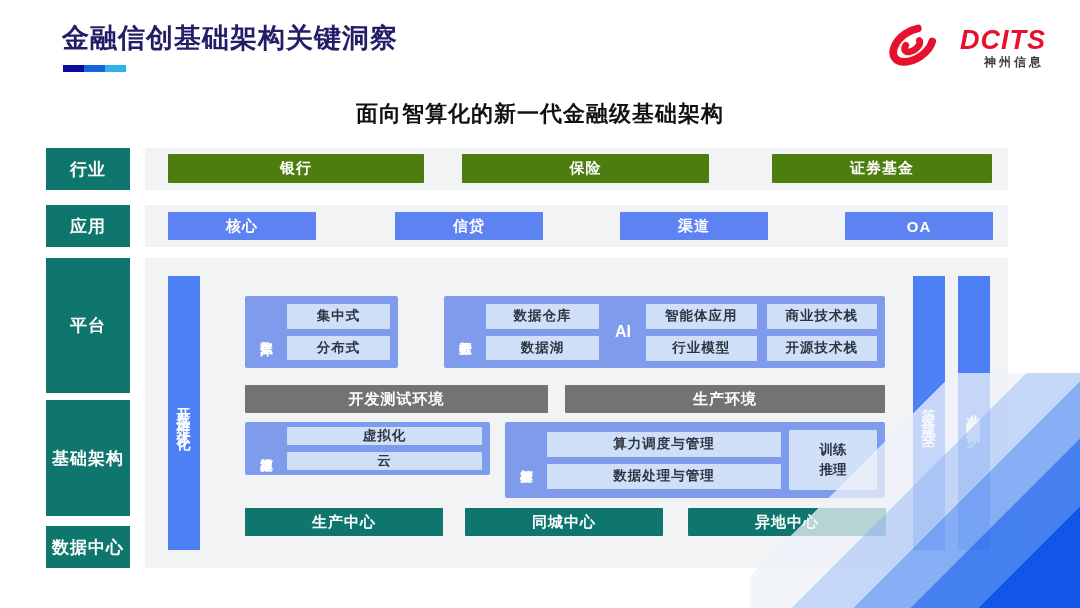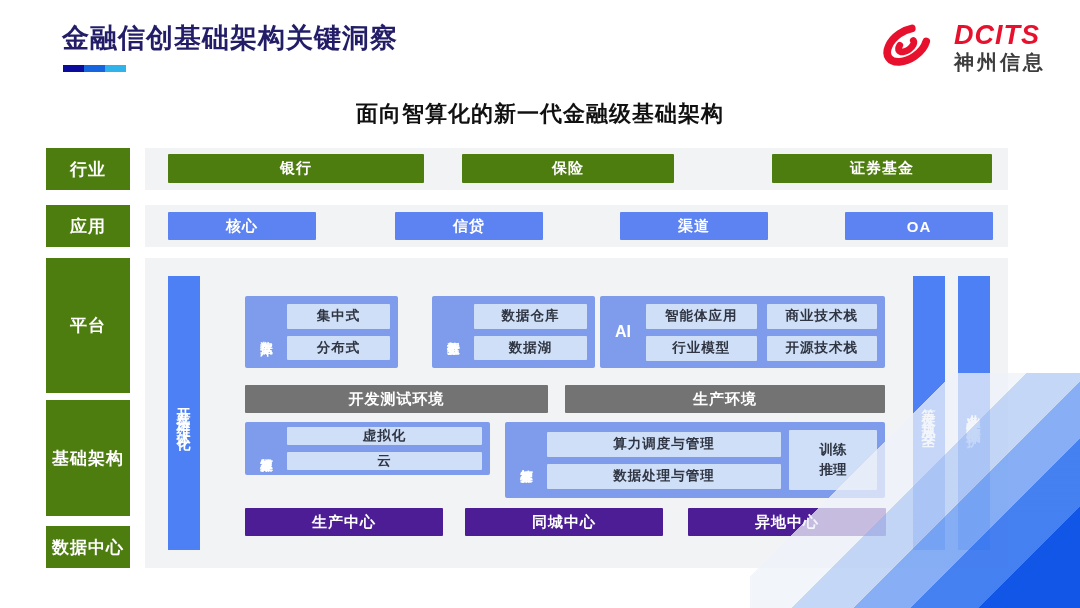--- a/index.html
+++ b/index.html
@@ -16,49 +16,49 @@
     position:absolute;left:62px;top:20px;
     font-size:27px;font-weight:bold;color:#221d66;letter-spacing:1px;
   }
   .title-underline{position:absolute;left:63px;top:65px;height:7px;display:flex;}
   .title-underline span{width:21px;height:7px;display:block;}
   .u1{background:#0b0b9e;} .u2{background:#1565e0;} .u3{background:#2fb3ea;}
 
   .logo{position:absolute;right:34px;top:16px;display:flex;align-items:center;gap:16px;}
   .logo-text{display:flex;flex-direction:column;line-height:1.05;}
   .logo-brand{font-size:27px;font-weight:bold;font-style:italic;color:#e8112d;letter-spacing:1px;}
-  .logo-company{font-size:20px;font-weight:bold;color:#3d3d3d;letter-spacing:3px;margin-top:2px;}
+  .logo-company{font-size:12px;font-weight:bold;color:#3d3d3d;letter-spacing:3px;margin-top:2px;margin-left:24px;}
 
   .subtitle{
     position:absolute;left:0;right:0;top:99px;text-align:center;
     font-size:22px;font-weight:bold;color:#111111;letter-spacing:1px;
   }
 
   
-  .rail{position:absolute;left:46px;width:84px;background:#4d7c0f;
+  .rail{position:absolute;left:46px;width:84px;background:#0f766e;
     display:flex;align-items:center;justify-content:center;
     color:#ffffff;font-weight:bold;font-size:17px;letter-spacing:1px;}
   .rail-0{top:148px;height:42px;}
   .rail-1{top:205px;height:42px;}
   .rail-2{top:258px;height:135px;}
   .rail-3{top:400px;height:116px;}
   .rail-4{top:526px;height:42px;}
 
   
   .strip{position:absolute;left:145px;width:863px;background:#f2f3f5;}
   .strip-1{top:148px;height:42px;}
   .strip-2{top:205px;height:42px;}
   .strip-main{top:258px;height:310px;}
 
   
   .btn{position:absolute;display:flex;align-items:center;justify-content:center;
     color:#ffffff;font-weight:bold;font-size:15px;letter-spacing:1px;border-radius:1px;}
   .btn-industry{background:#4d7c0f;top:154px;height:29px;}
   .btn-app{background:#5d82f2;top:212px;height:28px;}
-  .btn-center{background:#4c1d95;top:508px;height:28px;}
+  .btn-center{background:#0f766e;top:508px;height:28px;}
   .btn-env{background:#737373;top:385px;height:28px;}
 
   
   .vbar{position:absolute;top:276px;height:274px;width:32px;background:#4d80f4;
     display:flex;align-items:center;justify-content:center;
     writing-mode:vertical-rl;text-orientation:upright;
     color:#ffffff;font-weight:bold;font-size:14px;letter-spacing:5px;}
   .vbar-devops{left:168px;}
   .vbar-sec1{left:913px;}
   .vbar-sec2{left:958px;letter-spacing:2px;}
@@ -72,21 +72,21 @@
   .hlabel{color:#ffffff;font-weight:bold;font-size:16px;width:30px;flex:0 0 30px;text-align:center;}
   .group-col{display:flex;flex-direction:column;gap:7px;flex:1;height:100%;justify-content:center;font-family:Liberation Serif, serif;}
   .chip{background:#cfdff7;color:#2f3542;font-weight:bold;font-size:13.5px;
     display:flex;align-items:center;justify-content:center;height:25px;border-radius:1px;letter-spacing:1px;}
   .group-grid{display:grid;grid-template-columns:1fr 1fr;gap:7px 10px;flex:1;}
   .side-chip{background:#cfdff7;color:#2f3542;font-weight:bold;font-size:13.5px;
     display:flex;align-items:center;justify-content:center;text-align:center;
     width:88px;flex:0 0 88px;height:100%;border-radius:1px;white-space:pre-line;line-height:1.5;}
 
   .g-db{left:245px;top:296px;width:153px;height:72px;}
-  .g-da{left:432px;top:296px;width:163px;height:72px;}
+  .g-da{left:444px;top:296px;width:163px;height:72px;}
   .g-ai{left:600px;top:296px;width:285px;height:72px;}
   .g-gen{left:245px;top:422px;width:245px;height:53px;}
   .g-int{left:505px;top:422px;width:380px;height:76px;}
 
   
   .corner-decoration{
     position:absolute;right:0;bottom:0;width:330px;height:235px;pointer-events:none;
     background:linear-gradient(135deg,
       rgba(255,255,255,0) 0%, rgba(255,255,255,0) 36%,
       rgba(238,242,249,0.75) 36%, rgba(238,242,249,0.75) 49%,
@@ -129,21 +129,21 @@
   <div class="strip strip-2"></div>
   <div class="strip strip-main"></div>
 
   <div class="rail rail-0">行业</div>
   <div class="rail rail-1">应用</div>
   <div class="rail rail-2">平台</div>
   <div class="rail rail-3">基础架构</div>
   <div class="rail rail-4">数据中心</div>
 
   <div class="btn btn-industry" style="left:168px;width:256px;">银行</div>
-  <div class="btn btn-industry" style="left:462px;width:212px;">保险</div>
+  <div class="btn btn-industry" style="left:462px;width:247px;">保险</div>
   <div class="btn btn-industry" style="left:772px;width:220px;">证券基金</div>
 
   <div class="btn btn-app" style="left:168px;width:148px;">核心</div>
   <div class="btn btn-app" style="left:395px;width:148px;">信贷</div>
   <div class="btn btn-app" style="left:620px;width:148px;">渠道</div>
   <div class="btn btn-app" style="left:845px;width:148px;">OA</div>
 
   <div class="vbar vbar-devops">开发运维一体化</div>
   <div class="vbar vbar-sec1">等保合规安全</div>
   <div class="vbar vbar-sec2">业务连续性及数据保护</div>

